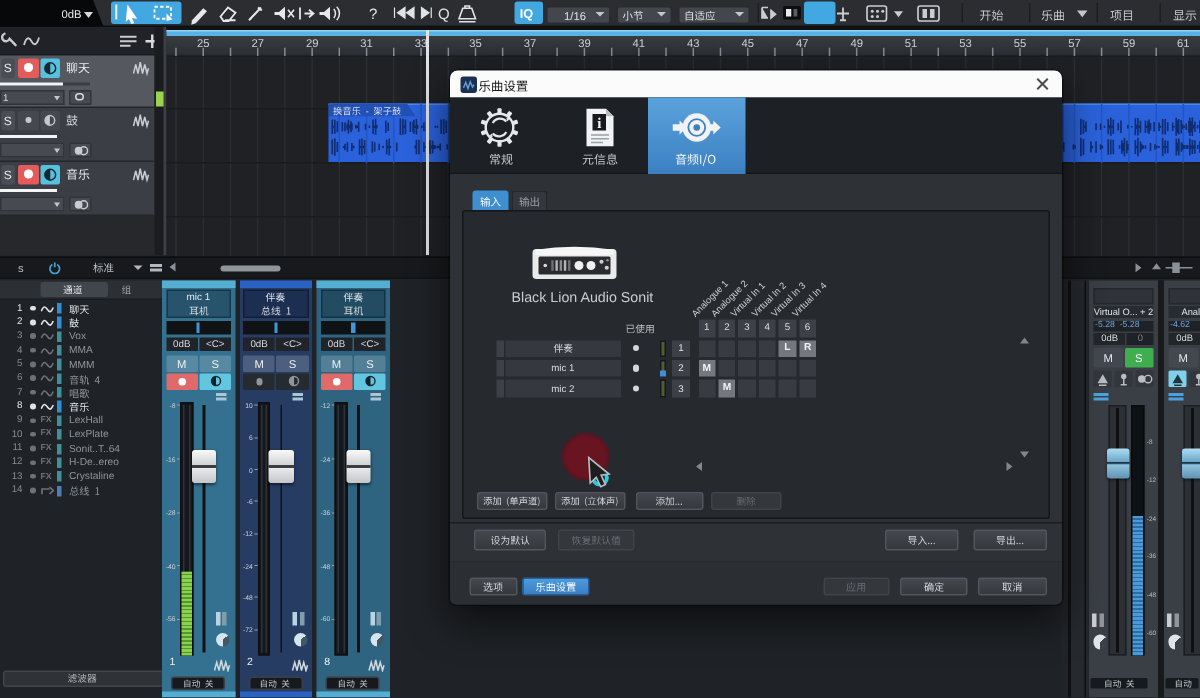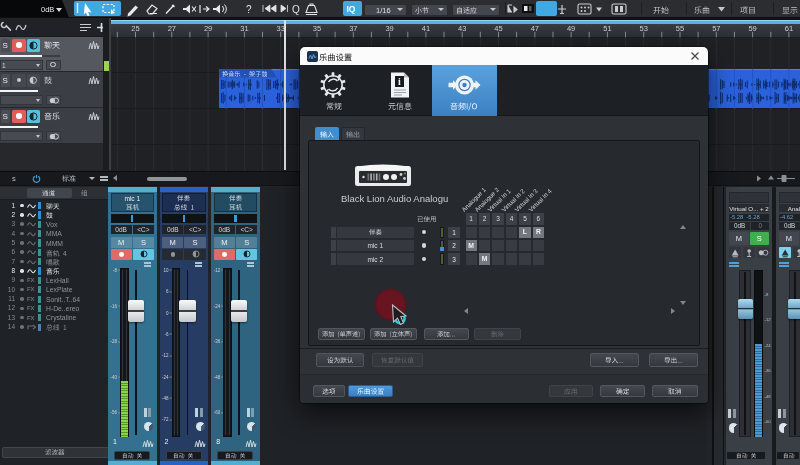--- a/index.html
+++ b/index.html
@@ -805,21 +805,21 @@
       <rect x="18.3" y="11.5" width="1.6" height="7" fill="#b2b4b6"></rect>
 <rect x="21.1" y="11.5" width="1.6" height="7" fill="#8a8d90"></rect>
       <rect x="23.9" y="11.5" width="1.6" height="7" fill="#b2b4b6"></rect>
 <rect x="26.7" y="11.5" width="1.6" height="7" fill="#6e7174"></rect>
 <circle cx="34" cy="15" r="3" fill="#f0f0f1"></circle>
 <circle cx="42" cy="15" r="3" fill="#f0f0f1"></circle>
 <circle cx="49" cy="12.5" r="1.4" fill="#cfd0d1"></circle>
       <circle cx="52.5" cy="16.5" r="1.4" fill="#cfd0d1"></circle>
 <circle cx="53" cy="11.5" r="0.9" fill="#8a8d90"></circle>
 </svg>
-<div class="a" style="left:341px;top:192.5px;font-size:9.5px;color:#c9cdd1">Black Lion Audio Analogu</div>
+<div class="a" style="left:341px;top:192.5px;font-size:9.5px;color:#c9cdd1">Black Lion Audio Sonit</div>
 <svg style="position:absolute;left:417.0px;top:214.5px;width:19.5px;height:8.8px;" viewBox="0 0 19.5 8.8">
       <path transform="translate(0,6.6)" fill="#c3c8cd" d="M0.6 -5.1V-4.6H4.9V-2.9H1.4V-3.9H0.9V-0.7C0.9 0.1 1.3 0.3 2.3 0.3C2.6 0.3 4.5 0.3 4.8 0.3C5.8 0.3 6.1 -0 6.2 -1.2C6 -1.2 5.8 -1.3 5.7 -1.4C5.6 -0.4 5.5 -0.1 4.8 -0.1C4.3 -0.1 2.7 -0.1 2.3 -0.1C1.6 -0.1 1.4 -0.2 1.4 -0.7V-2.4H4.9V-2.1H5.4V-5.1Z M10.4 -5.4V-4.7H8.6V-4.3H10.4V-3.7H8.8V-1.9H10.4C10.3 -1.5 10.2 -1.2 10 -0.9C9.7 -1.1 9.4 -1.4 9.2 -1.7L8.8 -1.6C9 -1.2 9.3 -0.8 9.7 -0.5C9.4 -0.3 9 -0 8.3 0.1C8.4 0.2 8.6 0.4 8.6 0.5C9.3 0.3 9.8 0.1 10.1 -0.3C10.8 0.1 11.6 0.4 12.5 0.5C12.6 0.4 12.7 0.2 12.8 0.1C11.9 -0 11.1 -0.2 10.4 -0.6C10.7 -1 10.8 -1.4 10.8 -1.9H12.5V-3.7H10.9V-4.3H12.8V-4.7H10.9V-5.4ZM9.2 -3.2H10.4V-2.6L10.4 -2.3H9.2ZM10.9 -3.2H12.1V-2.3H10.9L10.9 -2.6ZM8.3 -5.5C7.9 -4.5 7.3 -3.5 6.6 -2.9C6.7 -2.8 6.9 -2.5 6.9 -2.4C7.2 -2.7 7.4 -3 7.6 -3.3V0.5H8.1V-4C8.3 -4.4 8.6 -4.9 8.8 -5.3Z M14 -5V-2.6C14 -1.7 13.9 -0.6 13.2 0.2C13.3 0.3 13.5 0.5 13.6 0.6C14.1 0 14.3 -0.7 14.4 -1.5H16V0.5H16.5V-1.5H18.3V-0.1C18.3 -0 18.2 0 18.1 0C18 0 17.5 0 17.1 0C17.2 0.1 17.2 0.4 17.3 0.5C17.9 0.5 18.2 0.5 18.5 0.4C18.7 0.3 18.8 0.2 18.8 -0.1V-5ZM14.5 -4.5H16V-3.5H14.5ZM18.3 -4.5V-3.5H16.5V-4.5ZM14.5 -3H16V-1.9H14.4C14.5 -2.2 14.5 -2.4 14.5 -2.6ZM18.3 -3V-1.9H16.5V-3Z"></path>
     </svg>
 <div class="a" style="left:465.5px;top:213.3px;width:11.3px;height:11.3px;background:#3d4147"></div>
 <div class="a" style="left:465.5px;top:215.3px;width:11.3px;text-align:center;font-size:6.5px;color:#dcdfe2">1</div>
 <div class="a" style="left:478.95px;top:213.3px;width:11.3px;height:11.3px;background:#3d4147"></div>
 <div class="a" style="left:478.95px;top:215.3px;width:11.3px;text-align:center;font-size:6.5px;color:#dcdfe2">2</div>
 <div class="a" style="left:492.4px;top:213.3px;width:11.3px;height:11.3px;background:#3d4147"></div>
 <div class="a" style="left:492.4px;top:215.3px;width:11.3px;text-align:center;font-size:6.5px;color:#dcdfe2">3</div>
 <div class="a" style="left:505.85px;top:213.3px;width:11.3px;height:11.3px;background:#3d4147"></div>

